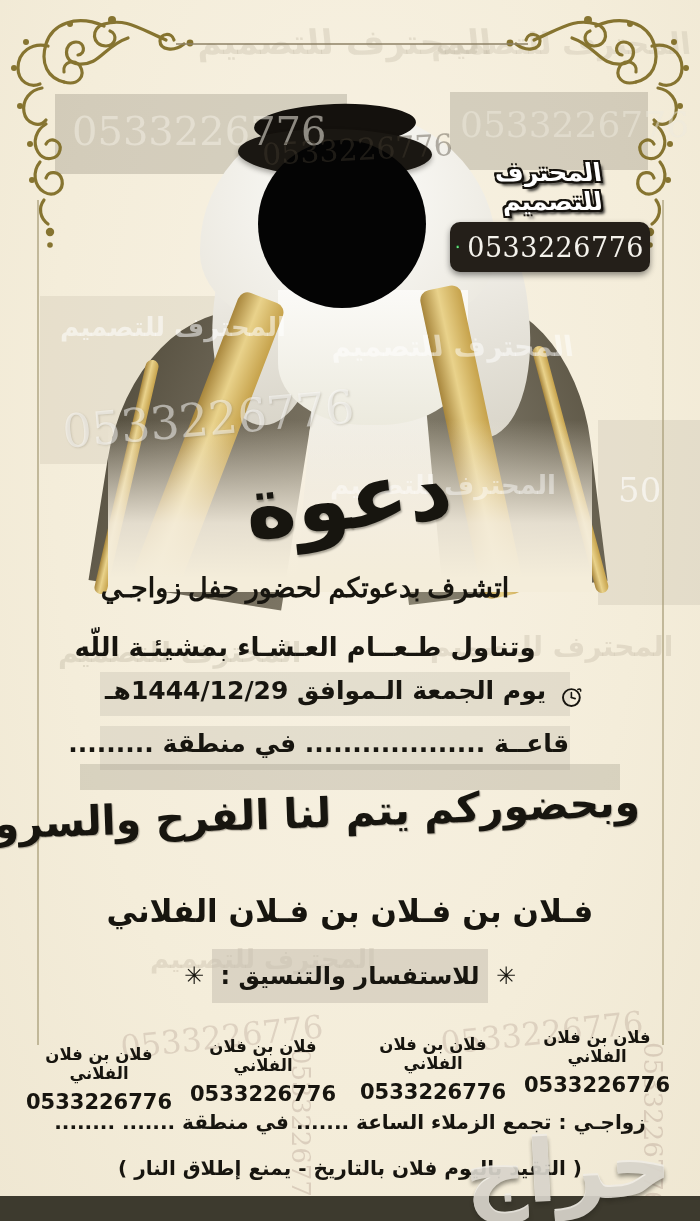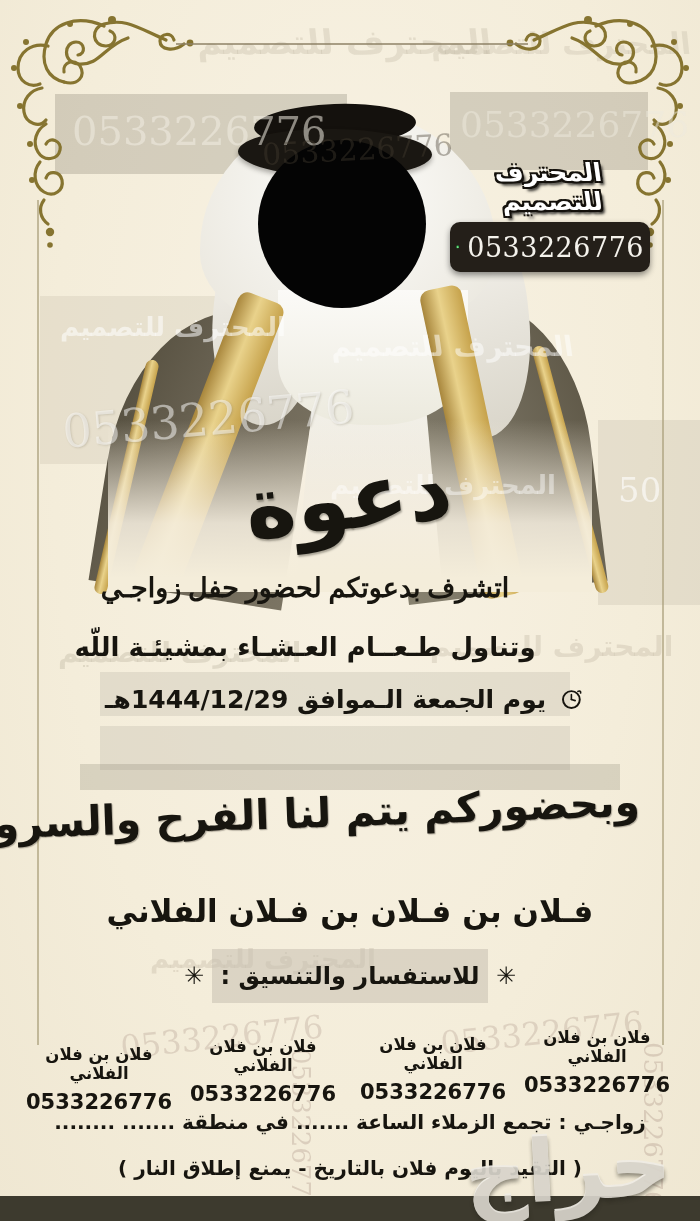--- a/index.html
+++ b/index.html
@@ -49,21 +49,21 @@
   .brand-pill{margin-top:6px;height:50px;background:#241f19;border-radius:10px;display:flex;align-items:center;gap:8px;
     padding:0 6px;box-shadow:0 3px 6px rgba(0,0,0,.45);direction:ltr;justify-content:flex-start;}
   .brand-pill .num{font-family:"DejaVu Serif", serif;font-size:27px;color:#f4f2ec;letter-spacing:.5px;}
   
   .content{z-index:4;}
   .kalima{position:absolute;left:252px;top:448px;width:200px;z-index:4;font-size:86px;font-weight:bold;
     transform:rotate(-6deg);text-align:center;text-shadow:1px 2px 2px rgba(30,26,18,.35);}
   .line{position:absolute;left:70px;width:470px;text-align:center;font-weight:bold;z-index:4;}
   .l1{top:572px;font-size:27px;font-family:Liberation Serif, serif;}
   .l2{top:632px;font-size:26px;}
-  .icon-row{position:absolute;left:105px;top:676px;width:478px;height:46px;display:flex;align-items:center;gap:14px;z-index:4;direction:rtl;}
+  .icon-row{position:absolute;left:105px;top:676px;width:478px;height:46px;display:flex;align-items:flex-start;gap:14px;z-index:4;direction:rtl;}
   .icon-row.venue{top:729px;}
   .icon-row .txt{font-size:25px;font-weight:bold;white-space:nowrap;}
   .blessing{position:absolute;left:60px;top:788px;width:580px;text-align:center;font-size:41px;font-weight:bold;z-index:4;
     transform:rotate(-2deg);white-space:nowrap;text-shadow:1px 1px 1px rgba(25,20,12,.3);}
   .host-badge{position:absolute;left:288px;top:849px;width:128px;height:36px;background:#c9c5bb;border-radius:50%;z-index:4;
     box-shadow:0 0 10px 4px rgba(201,197,187,.9);display:flex;align-items:center;justify-content:center;font-size:21px;font-weight:bold;}
   .host-name{position:absolute;left:70px;top:893px;width:560px;text-align:center;font-size:31px;font-weight:bold;z-index:4;}
   .inquiry{position:absolute;left:70px;top:962px;width:560px;text-align:center;font-size:24px;font-weight:bold;z-index:4;}
   .inquiry .hl{background:rgba(198,192,177,.55);padding:13px 8px;}
   .contact{position:absolute;width:170px;text-align:center;z-index:4;}
@@ -201,20 +201,27 @@
   <div class="icon-row date">
     <svg width="42" height="42" viewBox="0 0 42 42" aria-hidden="true">
       <circle cx="21" cy="22" r="15.5" fill="none" stroke="#17150f" stroke-width="3.6"></circle>
       <path d="M33 7 c3 -2 6 0 5 3" fill="none" stroke="#17150f" stroke-width="3" stroke-linecap="round"></path>
       <line x1="21" y1="22" x2="21" y2="13" stroke="#17150f" stroke-width="3" stroke-linecap="round"></line>
       <line x1="21" y1="22" x2="28" y2="24" stroke="#17150f" stroke-width="3" stroke-linecap="round"></line>
     </svg>
     <span class="txt">يوم الجمعة الـموافق 1444/12/29هـ</span>
   </div>
 
+  <div class="icon-row venue">
+    <svg width="34" height="44" viewBox="0 0 34 44" aria-hidden="true">
+      <path d="M17 2 C8 2 2 9 2 17 c0 11 15 25 15 25 s15 -14 15 -25 C32 9 26 2 17 2 z" fill="#17150f"></path>
+      <circle cx="17" cy="16" r="5.5" fill="#f4edda"></circle>
+    </svg>
+    <span class="txt">قاعــة ................... في منطقة .........</span>
+  </div>
 
   <div class="blessing">وبحضوركم يتم لنا الفرح والسرور</div>
 
   <div class="host-name">فـلان بن فـلان بن فـلان الفلاني</div>
 
   <div class="inquiry">
     <span>✳</span>
     <span class="hl">للاستفسار والتنسيق :</span>
     <span>✳</span>
   </div>

